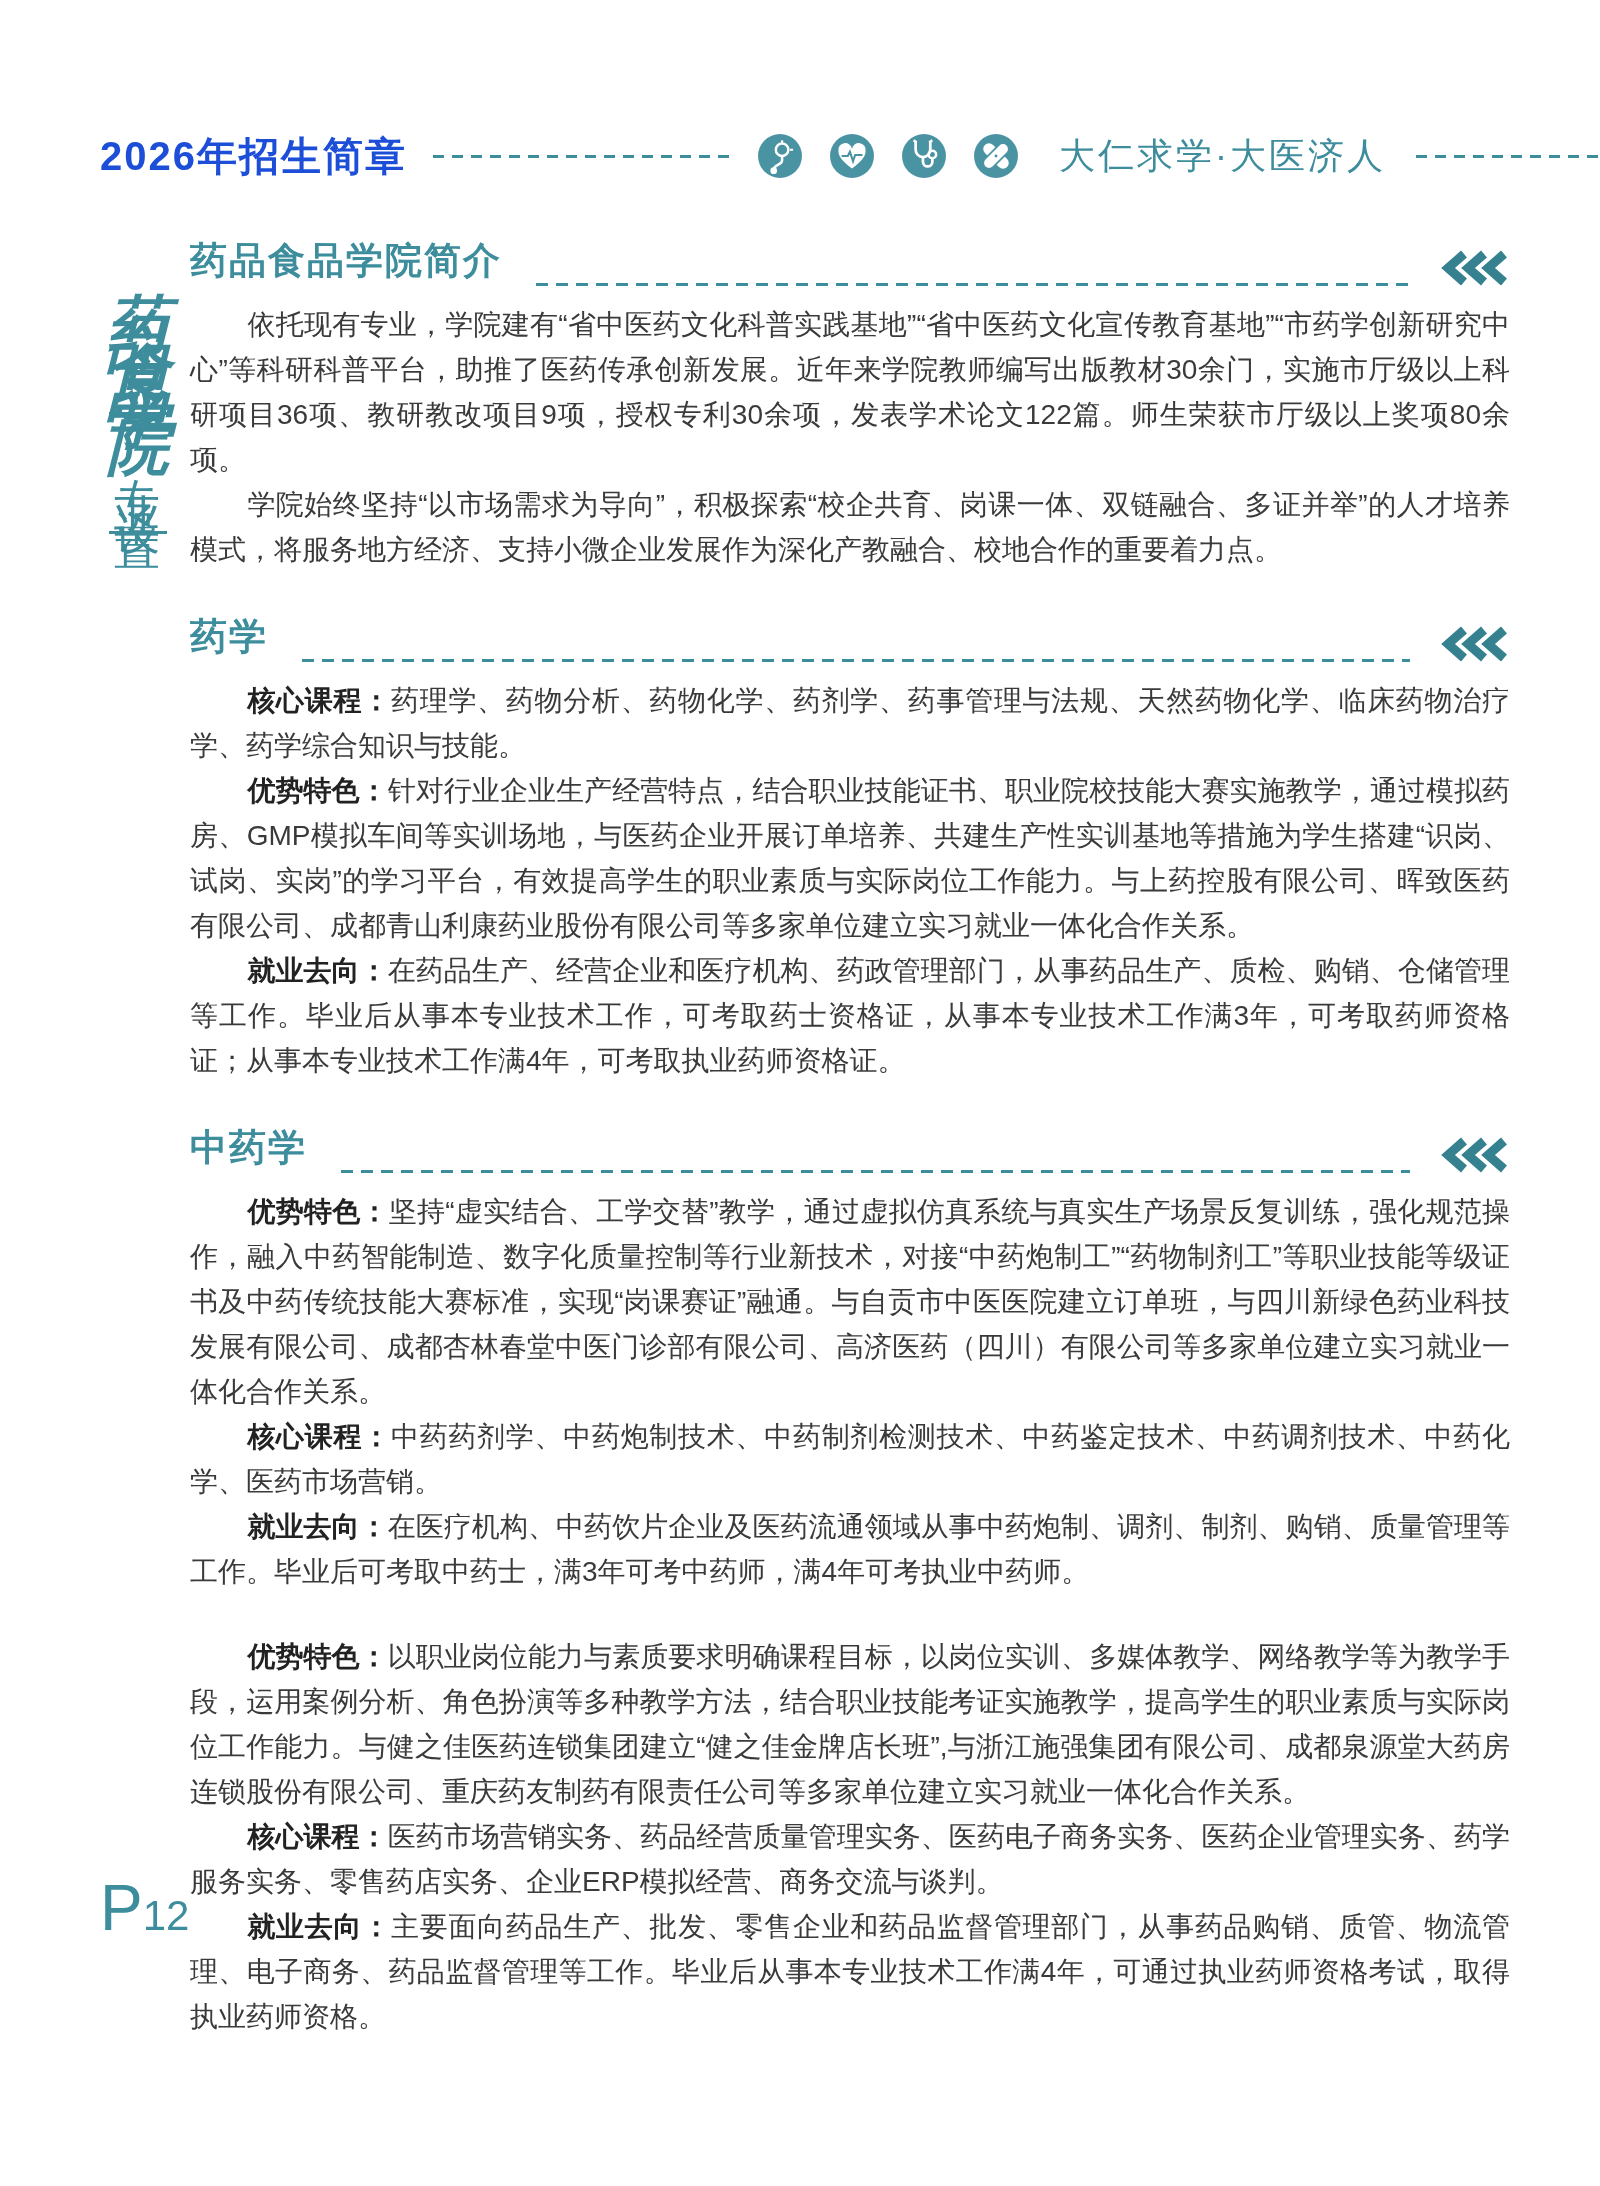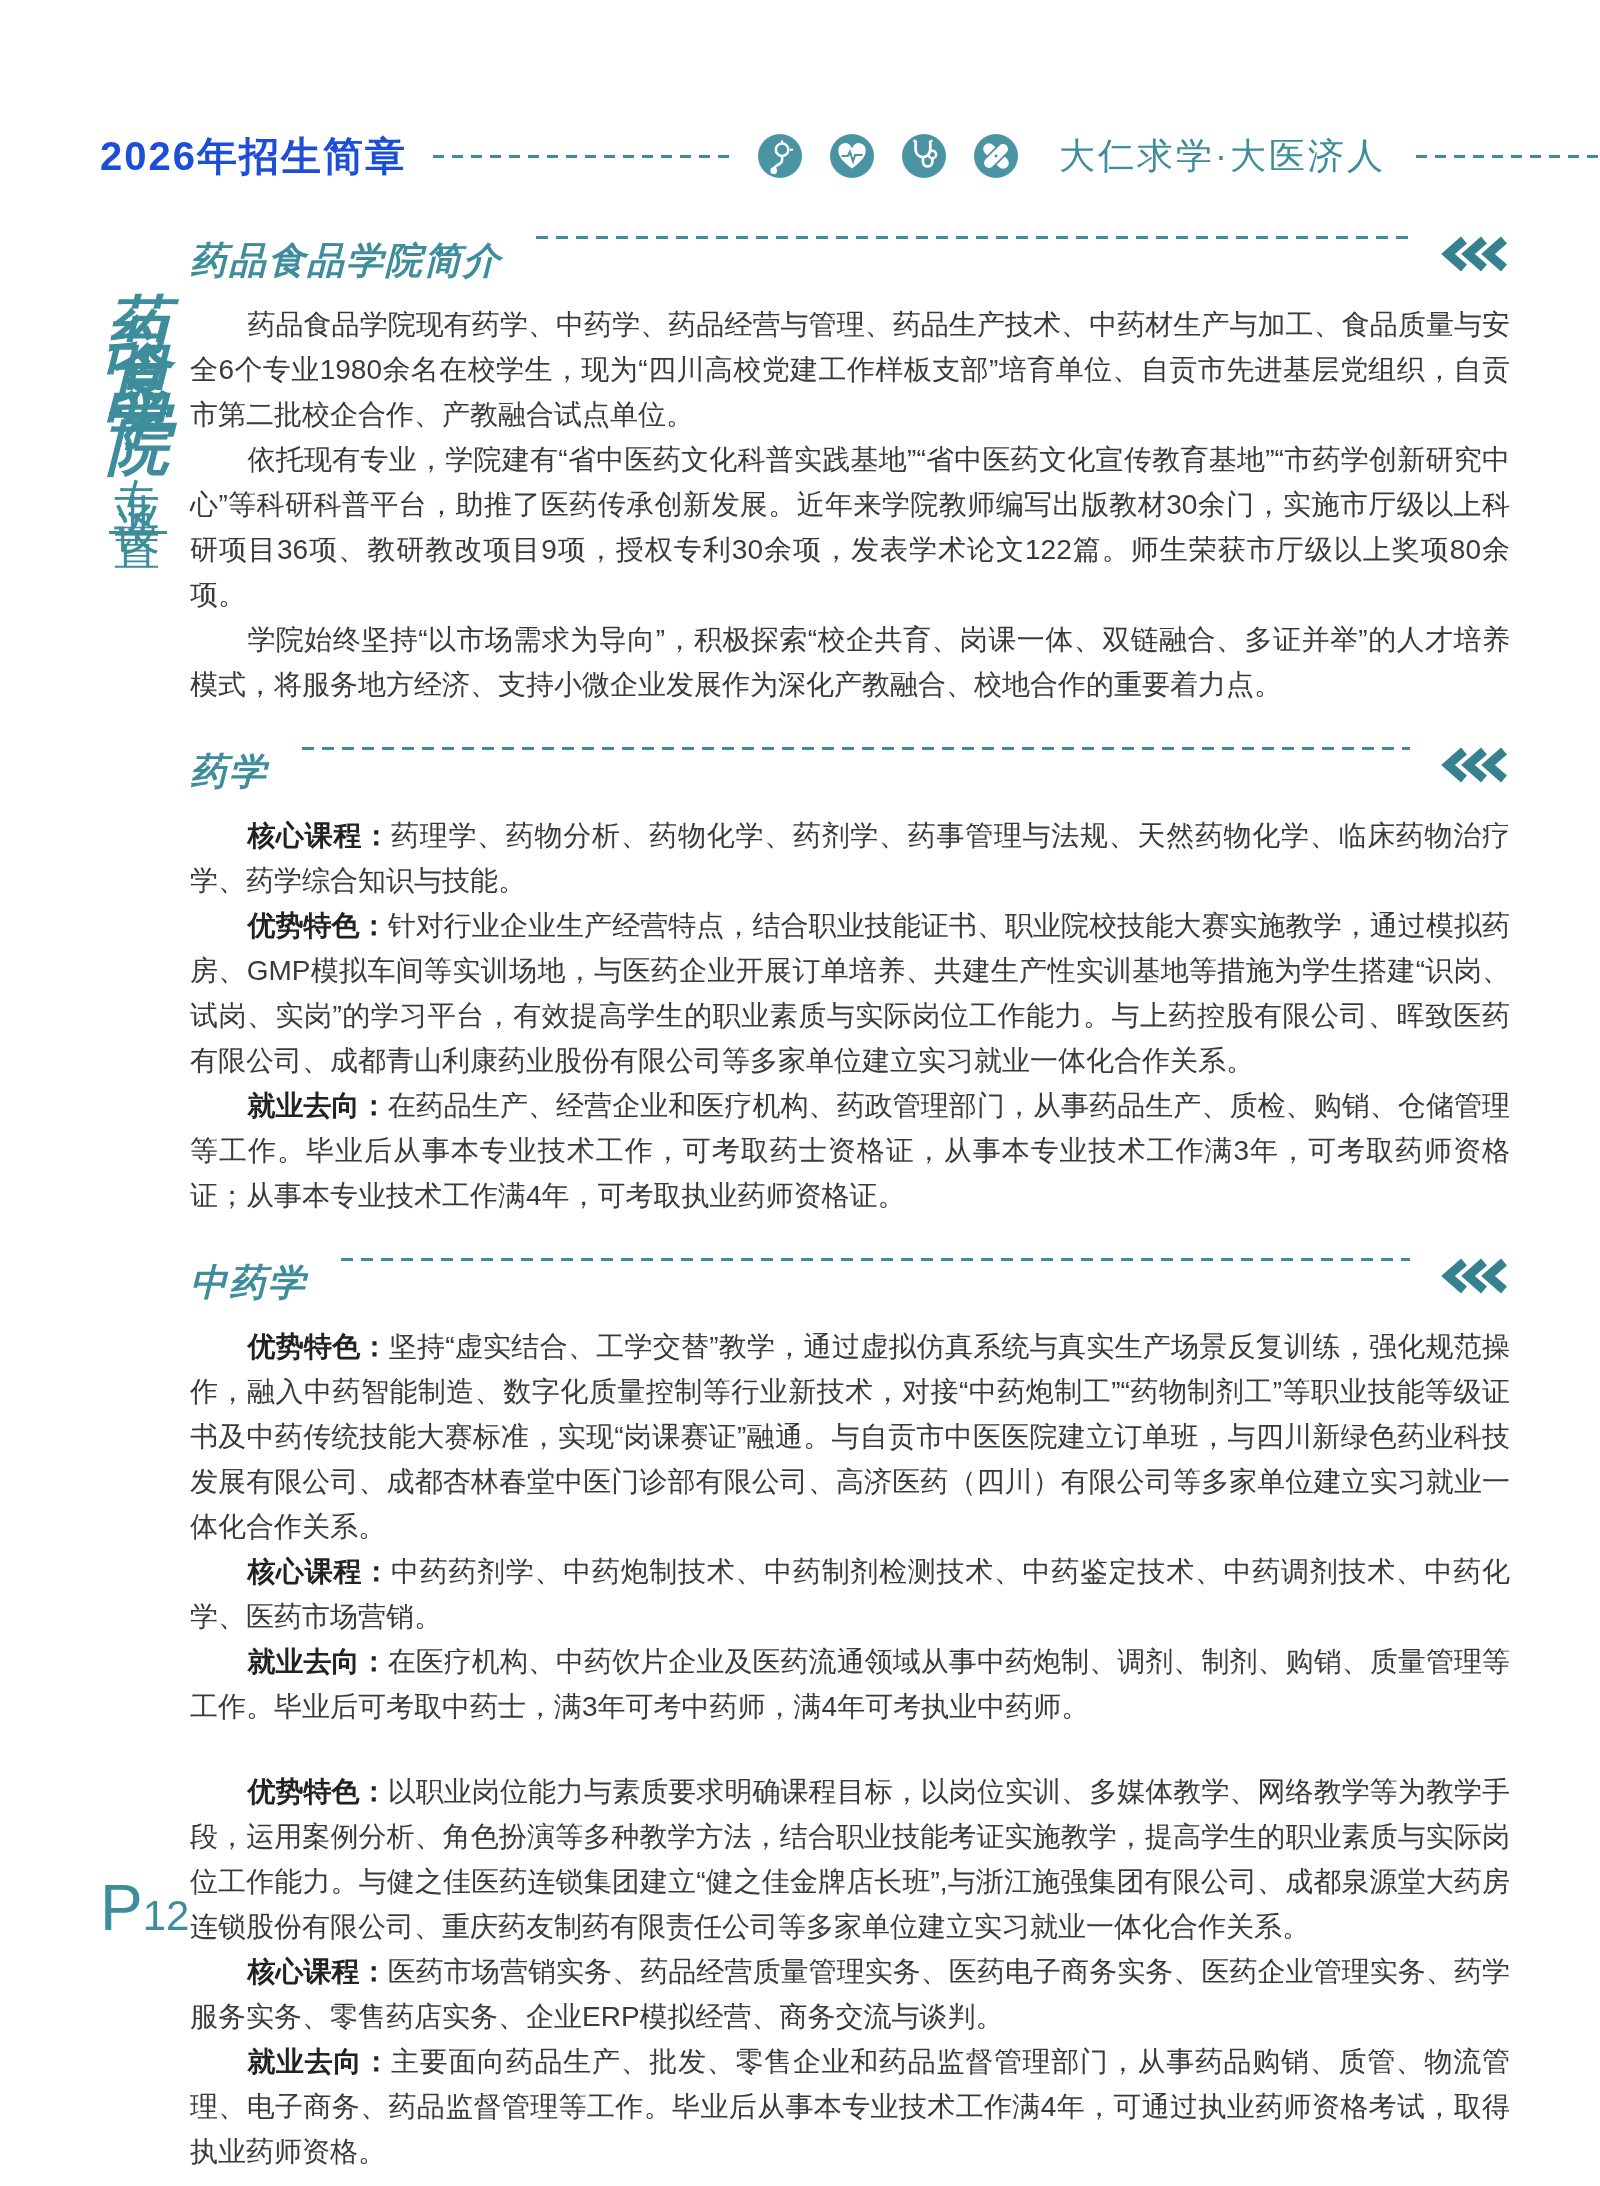--- a/index.html
+++ b/index.html
@@ -50,21 +50,21 @@
     font-size:46px; color:#3d8d9c; letter-spacing:16px; line-height:1;
     font-weight:500;
   }
   .v-divider { width:58px; height:3px; background:#3d8d9c; margin:26px 0; }
 
   
   .content {
     position:absolute; left:190px; top:236px; width:1320px;
   }
   .section { margin-bottom:40px; }
-  .sec-head { display:flex; align-items:flex-start; margin-bottom:16px;font-style:italic; }
+  .sec-head { display:flex; align-items:flex-end; margin-bottom:16px; }
   .sec-title {
     font-size:37px; font-weight:bold; color:#3d8d9c; letter-spacing:2px;
     white-space:nowrap;
   }
   .sec-dash {
     flex:1 1 auto; height:3px; margin-left:34px; margin-right:28px;
     background:repeating-linear-gradient(90deg,#3d8d9c 0 12px, transparent 12px 20px);
   }
   .chevrons { width:72px; height:36px; flex:0 0 auto; }
 
@@ -134,21 +134,20 @@
     <div class="section">
       <div class="sec-head">
         <span class="sec-title">药品食品学院简介</span>
         <span class="sec-dash"></span>
         <svg class="chevrons" viewBox="0 0 72 36">
           <polyline points="26,4 10,18 26,32" fill="none" stroke="#35818f" stroke-width="9"></polyline>
           <polyline points="46,4 30,18 46,32" fill="none" stroke="#35818f" stroke-width="9"></polyline>
           <polyline points="66,4 50,18 66,32" fill="none" stroke="#35818f" stroke-width="9"></polyline>
         </svg>
       </div>
-      <p class="para"><span>药品食品学院现有药学、中药学、药品经营与管理、药品生产技术、中药材生产与加工、食品质量与安全6个专业1980余名在校学生，现为“四川高校党建工作样板支部”培育单位、自贡市先进基层党组织，自贡市第二批校企合作、产教融合试点单位。</span></p>
       <p class="para"><span>依托现有专业，学院建有“省中医药文化科普实践基地”“省中医药文化宣传教育基地”“市药学创新研究中心”等科研科普平台，助推了医药传承创新发展。近年来学院教师编写出版教材30余门，实施市厅级以上科研项目36项、教研教改项目9项，授权专利30余项，发表学术论文122篇。师生荣获市厅级以上奖项80余项。</span></p>
       <p class="para"><span>学院始终坚持“以市场需求为导向”，积极探索“校企共育、岗课一体、双链融合、多证并举”的人才培养模式，将服务地方经济、支持小微企业发展作为深化产教融合、校地合作的重要着力点。</span></p>
     </div>
 
     <div class="section">
       <div class="sec-head">
         <span class="sec-title">药学</span>
         <span class="sec-dash"></span>
         <svg class="chevrons" viewBox="0 0 72 36">
           <polyline points="26,4 10,18 26,32" fill="none" stroke="#35818f" stroke-width="9"></polyline>

